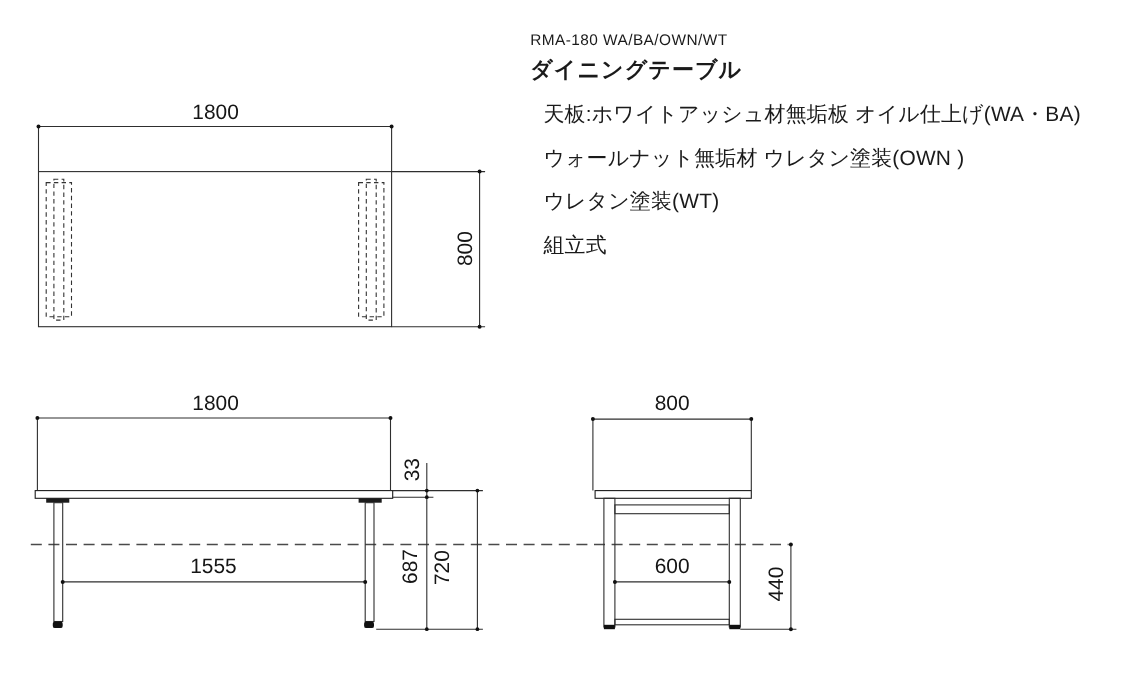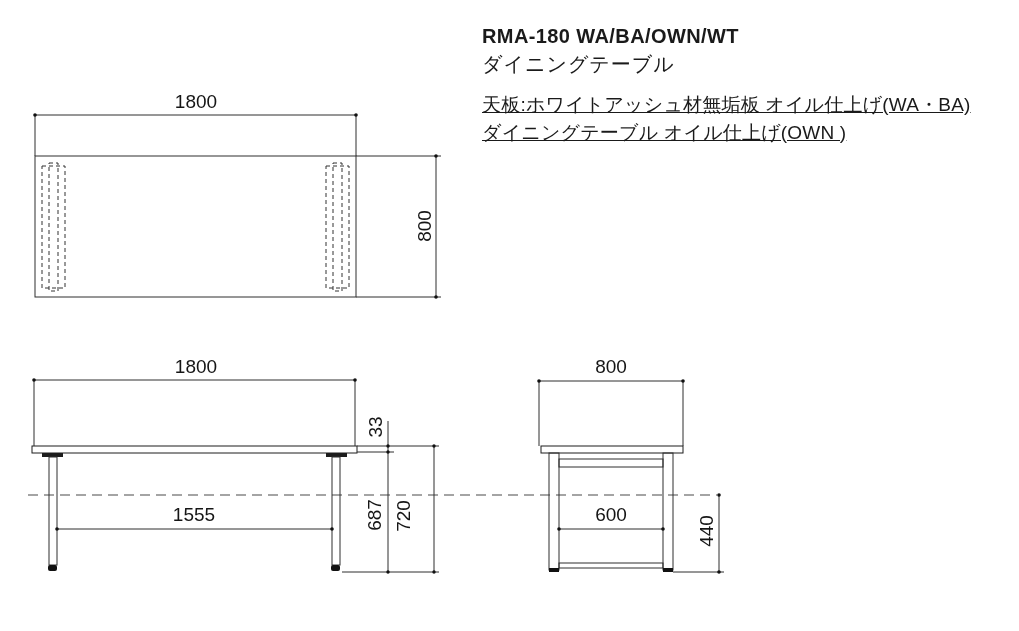--- a/index.html
+++ b/index.html
@@ -2,24 +2,24 @@
 <html><head>
 <meta charset="utf-8">
 <style>
   html,body{margin:0;padding:0;background:#ffffff;}
   .stage{
     position:relative;width:1019px;height:631px;background:#ffffff;overflow:hidden;
     font-family:"Liberation Sans","DejaVu Sans",sans-serif;color:#1a1a1a;
   }
   .drawing-svg{position:absolute;left:0;top:0;}
   .info{position:absolute;left:482px;top:24px;white-space:nowrap;}
-  .model{font-size:20px;font-weight:bold;line-height:25px;margin:0;letter-spacing:0.4px;}
-  .name{font-size:20px;font-weight:normal;line-height:24px;margin:3px 0 0 0;letter-spacing:1px;}
+  .model{font-size:14px;font-weight:normal;line-height:25px;margin:0;letter-spacing:0.4px;}
+  .name{font-size:20px;font-weight:bold;line-height:24px;margin:3px 0 0 0;letter-spacing:1px;}
   .specs{margin:15px 0 0 0;}
-  .spec-line{font-size:19px;line-height:27.6px;margin:0;letter-spacing:0.2px;text-decoration:underline;}
+  .spec-line{font-size:19px;line-height:27.6px;margin:12px;letter-spacing:0.2px;}
   svg text{
     font-family:"Liberation Sans","DejaVu Sans",sans-serif;
     font-size:19px;fill:#151515;
   }
 </style>
 </head>
 <body>
 
 <div class="stage">
 
@@ -142,17 +142,19 @@
     <text x="611" y="373" text-anchor="middle">800</text>
     <text x="611" y="521" text-anchor="middle">600</text>
     <text x="706" y="531" text-anchor="middle" dominant-baseline="central" transform="rotate(-90 706 531)">440</text>
   </svg>
 
   <div class="info">
     <p class="model">RMA-180 WA/BA/OWN/WT</p>
     <p class="name">ダイニングテーブル</p>
     <div class="specs">
       <p class="spec-line">天板:ホワイトアッシュ材無垢板 オイル仕上げ(WA・BA)</p>
-      <p class="spec-line">ダイニングテーブル オイル仕上げ(OWN )</p>
+      <p class="spec-line">ウォールナット無垢材 ウレタン塗装(OWN )</p>
+      <p class="spec-line">ウレタン塗装(WT)</p>
+      <p class="spec-line">組立式</p>
     </div>
   </div>
 
 </div>
 
 </body></html>

